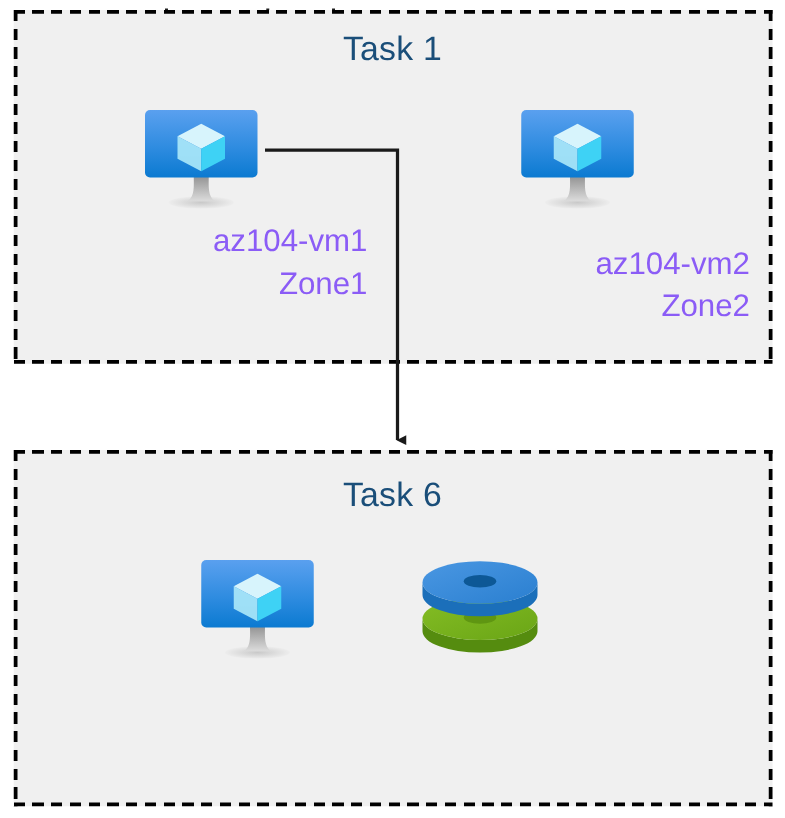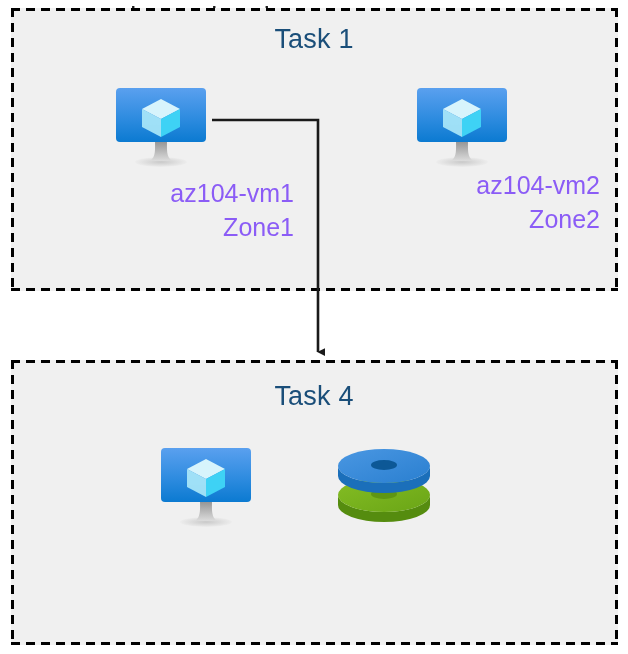--- a/index.html
+++ b/index.html
@@ -74,21 +74,21 @@
   
   .node-label {
     position: absolute;
     text-align: right;
     font-size: 25px;
     line-height: 34px;
     color: #8b5cf6;
     white-space: pre;
   }
   #vm1-label { left: 42px;  top: 176px; width: 252px; }
-  #vm2-label { left: 348px; top: 168px; width: 252px; }
+  #vm2-label { left: 348px; top: 194px; width: 252px; }
   #resize-label {
     left: 89px; top: 553px; width: 400px;
     text-align: center;
     font-size: 27px;
     line-height: 34px;
     color: #1c1c1c;
   }
 
   
   .vm-icon {
@@ -194,21 +194,21 @@
   <div class="node-label" id="vm2-label">az104-vm2
 Zone2</div>
 
   <div class="task-box" id="task2-box">
     <div class="edge edge-h edge-top"></div>
     <div class="edge edge-h edge-bottom"></div>
     <div class="edge edge-v edge-left"></div>
     <div class="edge edge-v edge-right"></div>
   </div>
 
-  <div class="task-title" id="task2-title">Task 4</div>
+  <div class="task-title" id="task2-title">Task 6</div>
 
   <div class="vm-icon" id="vm3-icon">
     <svg viewBox="0 0 102 84" width="102" height="84" xmlns="http://www.w3.org/2000/svg">
       <defs>
         <linearGradient id="scr3" x1="0" y1="0" x2="0" y2="1">
           <stop offset="0" stop-color="#5aa0ef"></stop>
           <stop offset="0.55" stop-color="#2f8ce0"></stop>
           <stop offset="1" stop-color="#0b7ad1"></stop>
         </linearGradient>
         <linearGradient id="stand3" x1="0" y1="0" x2="0" y2="1">

